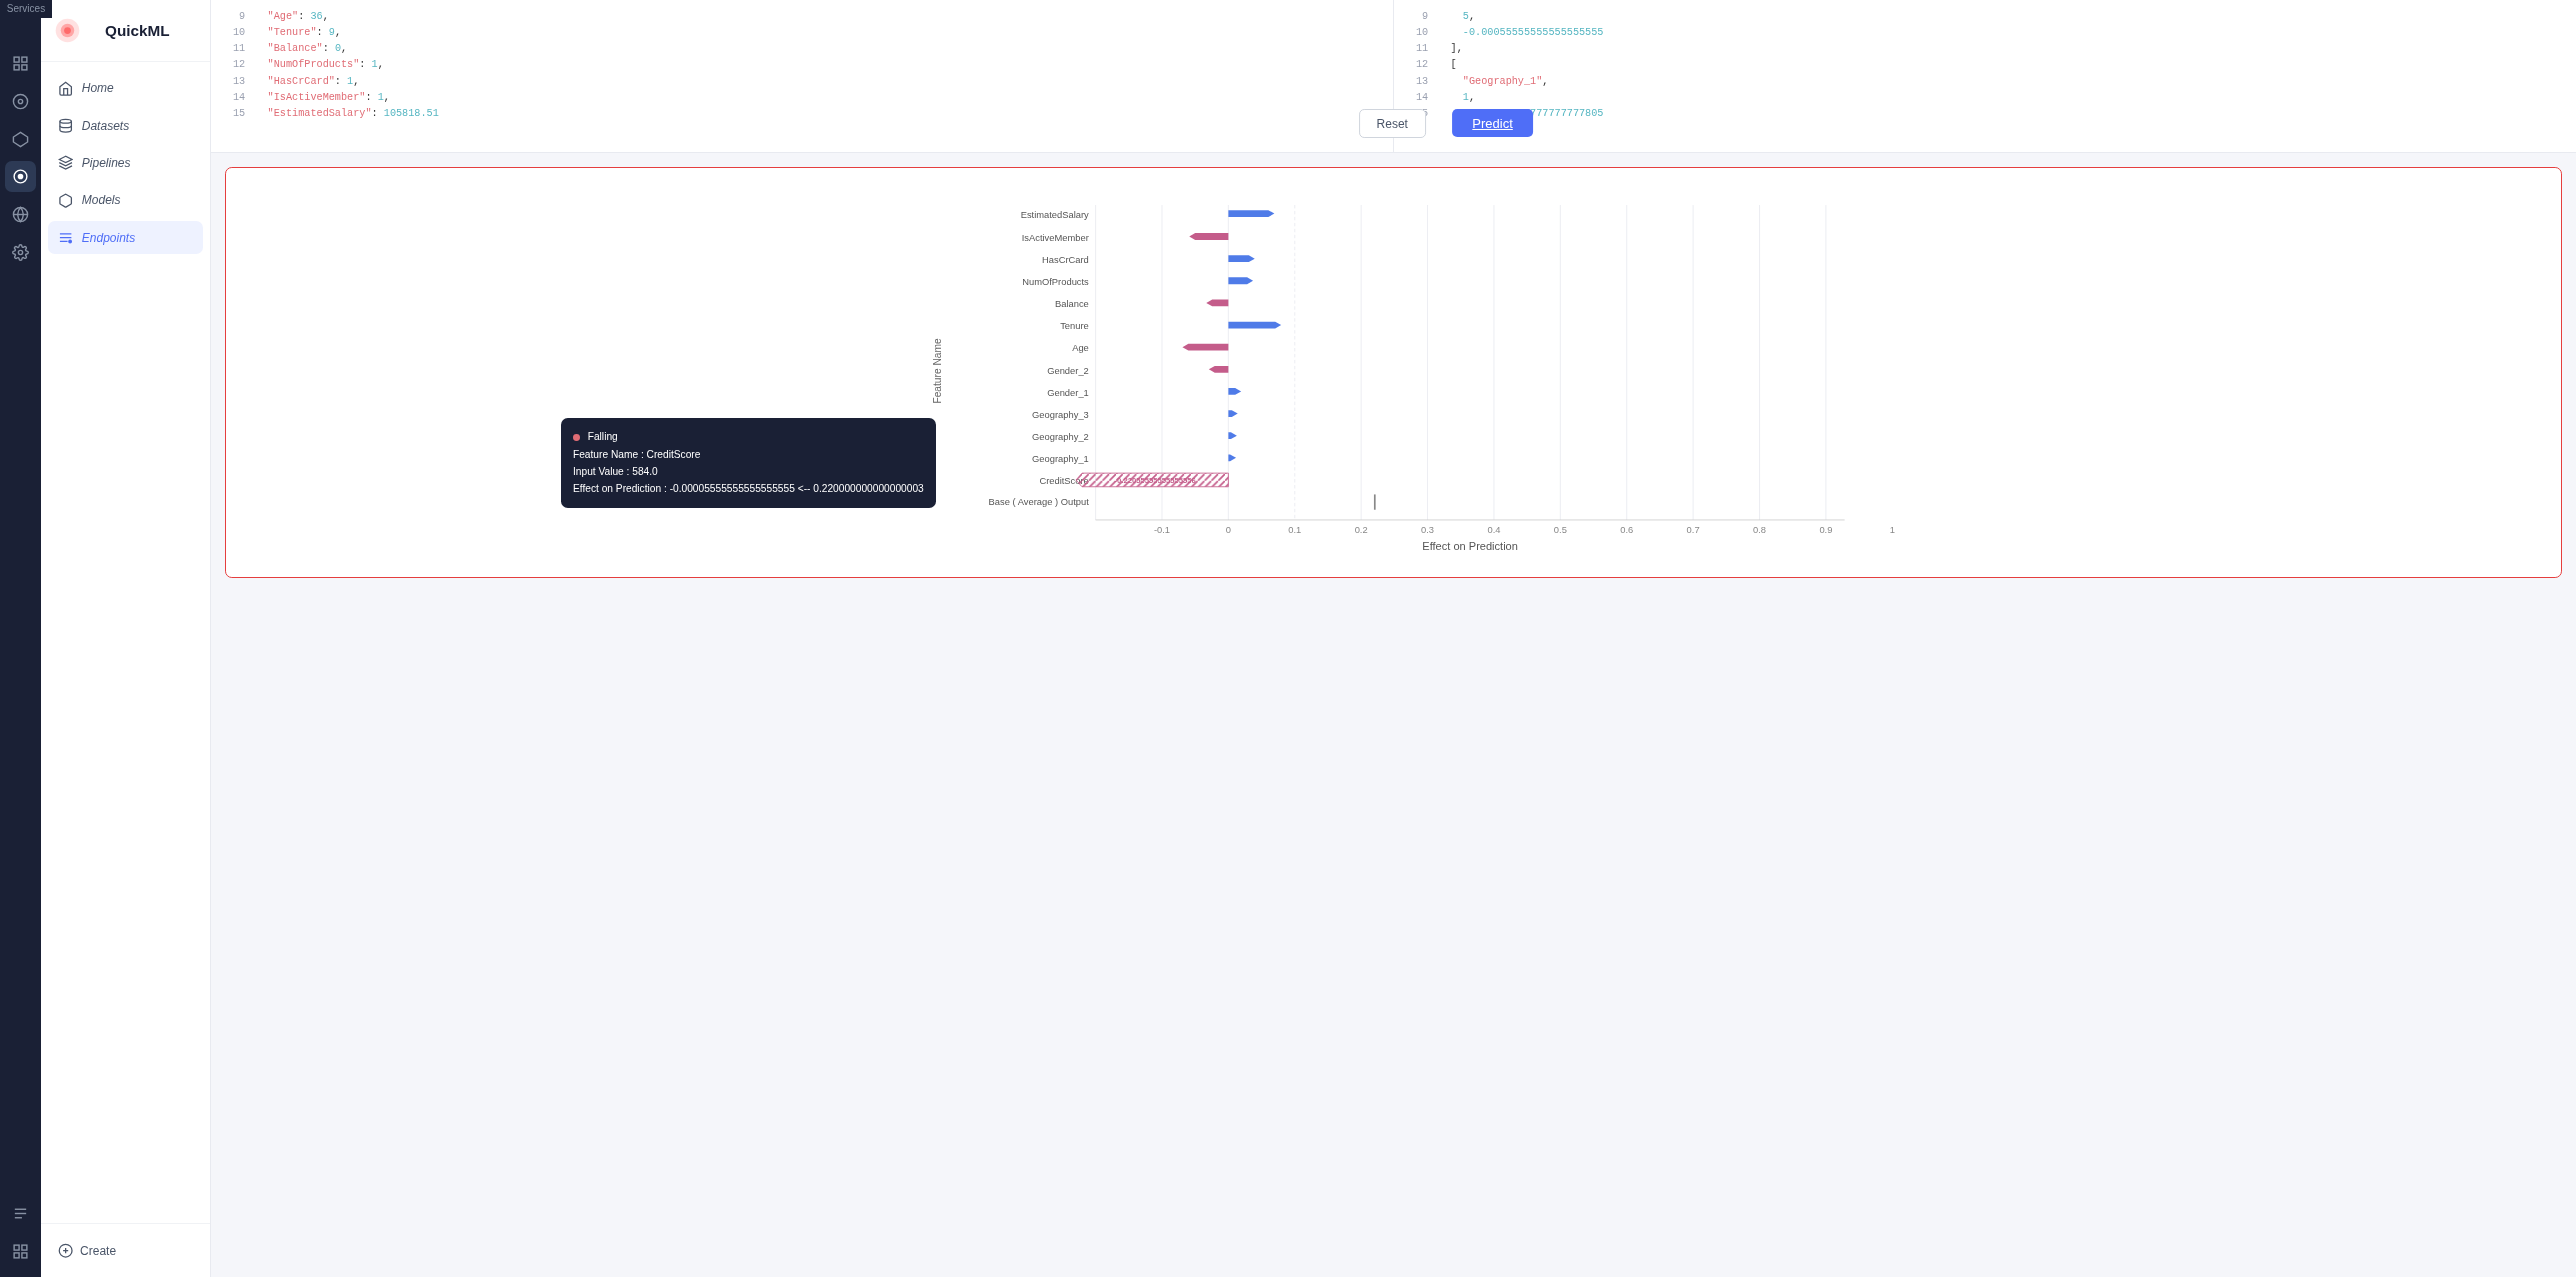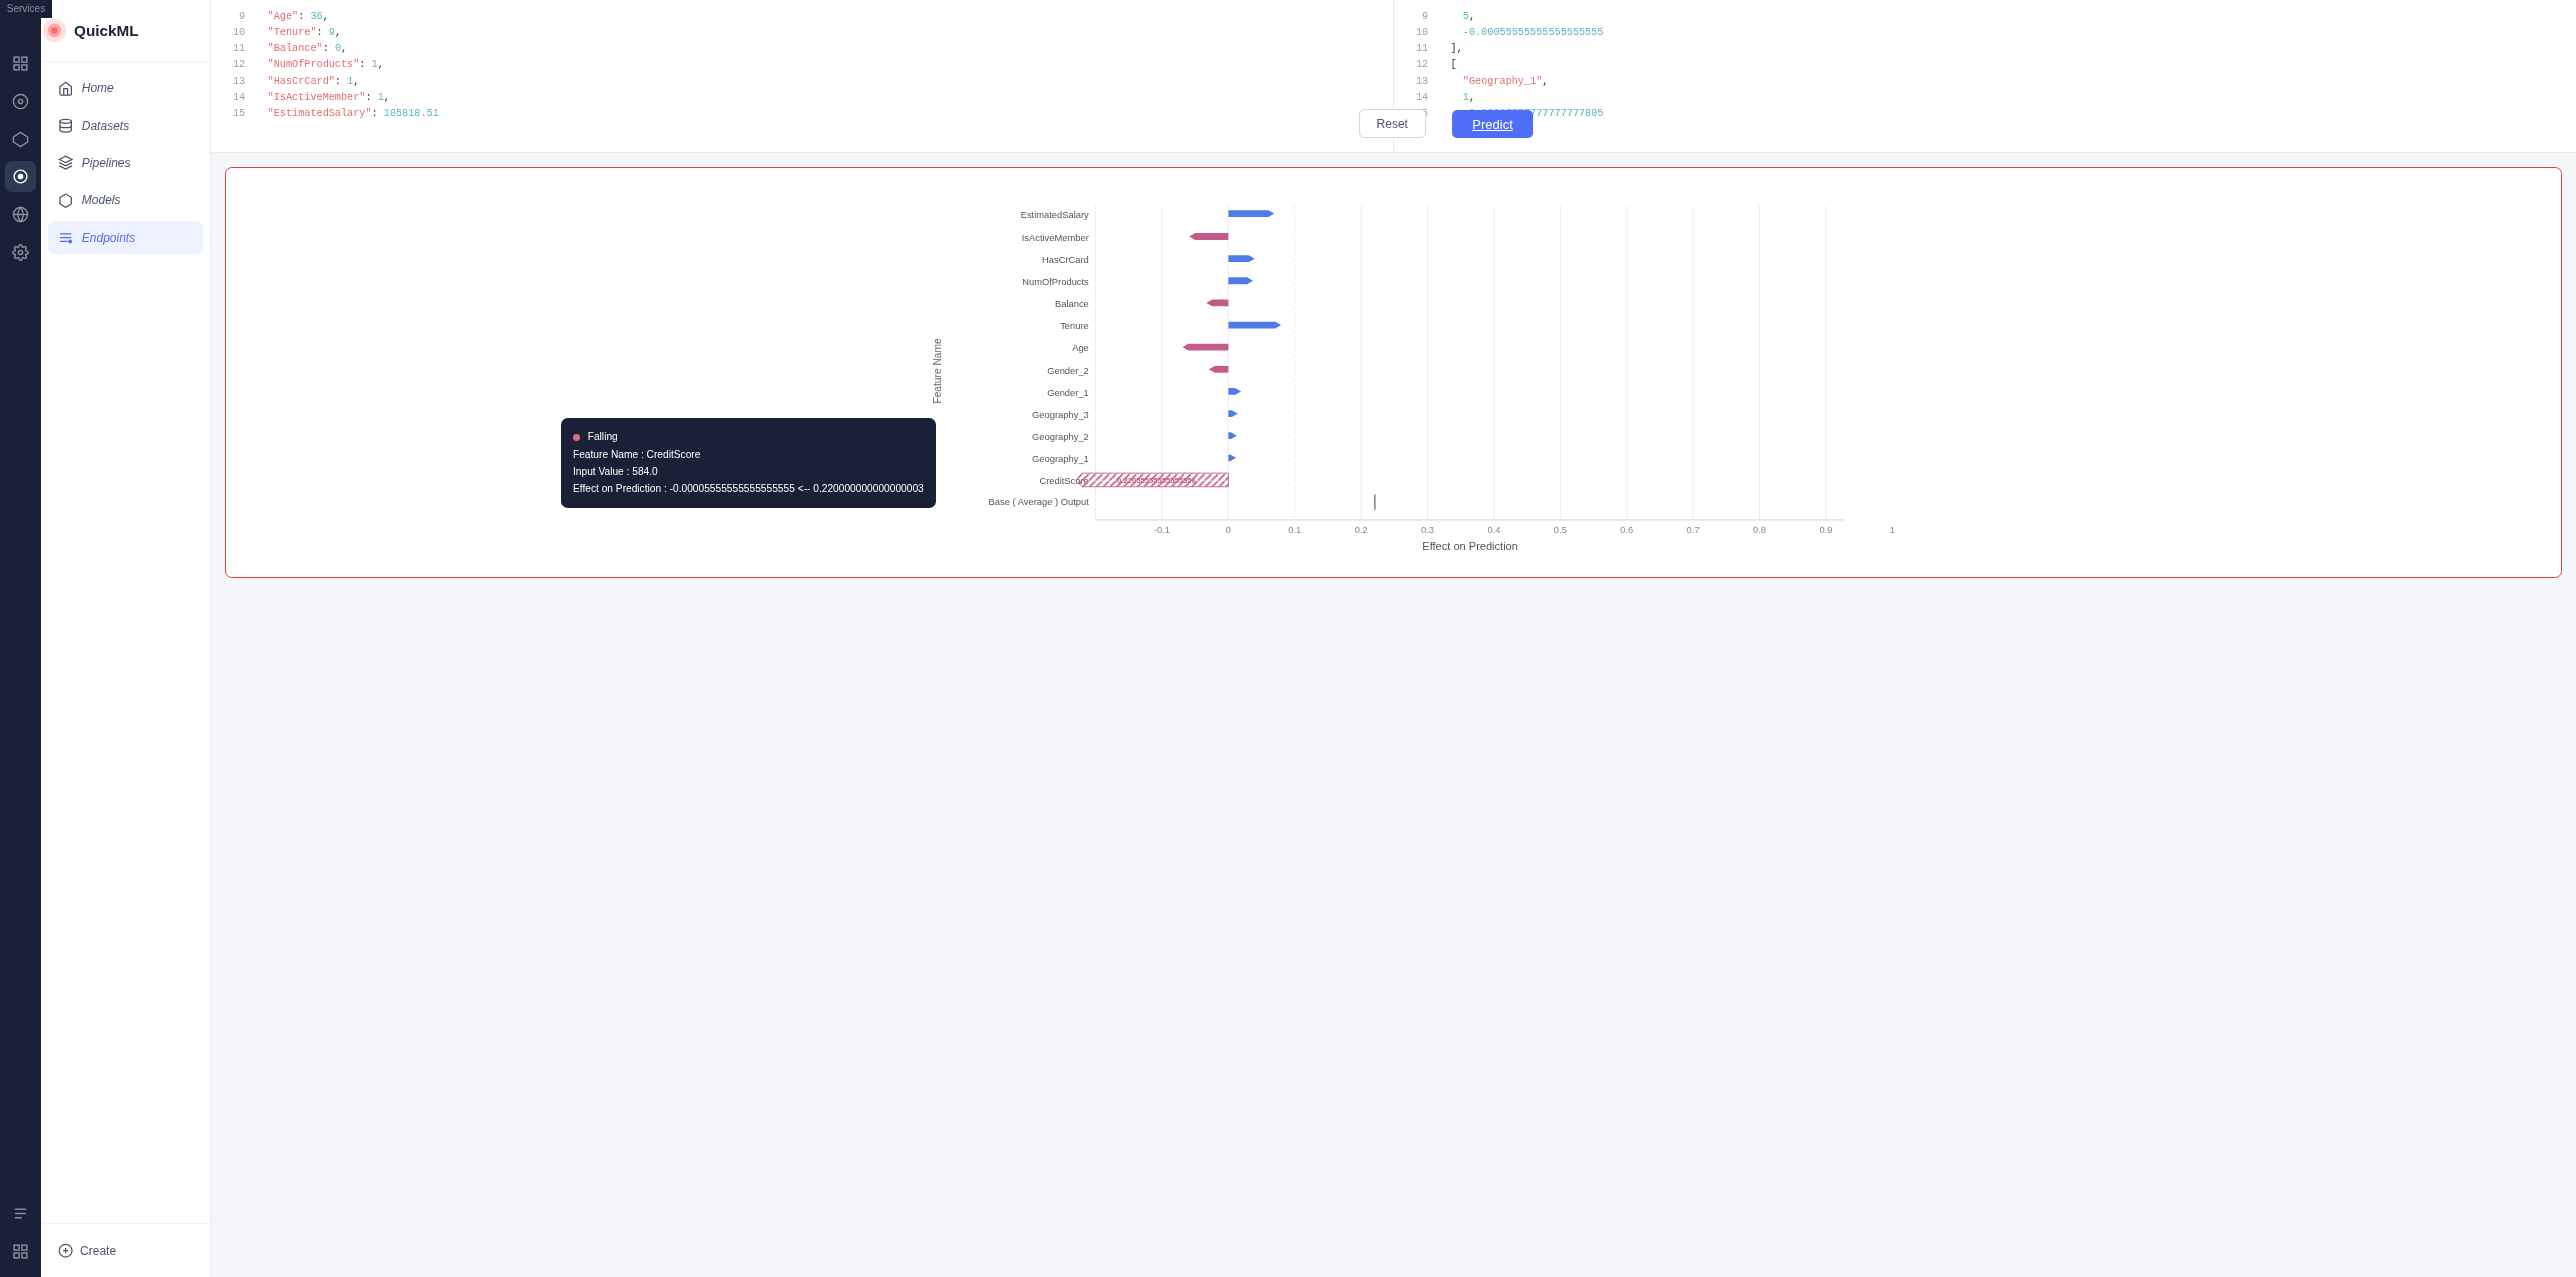--- a/index.html
+++ b/index.html
@@ -35,22 +35,22 @@
     .sidebar {
       width: 170px;
       background: #fff;
       border-right: 0.9px solid #e8eaf0;
       display: flex;
       flex-direction: column;
       padding: 0;
       flex-shrink: 0;
     }
     .sidebar-logo {
-      display: flex; align-items: center; gap: 6px;
-      padding: 17px 0;
+      display: flex; align-items: center; gap: 24px;
+      padding: 17px 13px;
       border-bottom: 0.9px solid #f0f2f5;
     }
     .logo-icon { width: 27px; height: 27px; }
     .logo-text { font-size: 15.3px; font-weight: 700; color: #1a2035; }
     .sidebar-nav { display: flex; flex-direction: column; padding: 10.2px 6.8px; gap: 5px; flex: 1; font-style: italic; }
     .nav-item {
       display: flex; align-items: center; gap: 8.5px;
       padding: 8.5px 10.2px;
       border-radius: 6.8px;
       cursor: pointer;
@@ -137,21 +137,21 @@
     .key-val { color: #e06c75; }
 
     
     .action-buttons {
       position: absolute;
       bottom: 13.6px;
       left: 50%;
       transform: translateX(-20%);
       display: flex;
       gap: 26px;
-      align-items: flex-end;
+      align-items: flex-start;
       z-index: 5;
     }
     .reset-btn {
       padding: 6.8px 17px;
       background: #fff;
       border: 0.9px solid #d0d5dd;
       border-radius: 5.1px;
       font-size: 12px;
       cursor: pointer;
       color: #4a5568;

